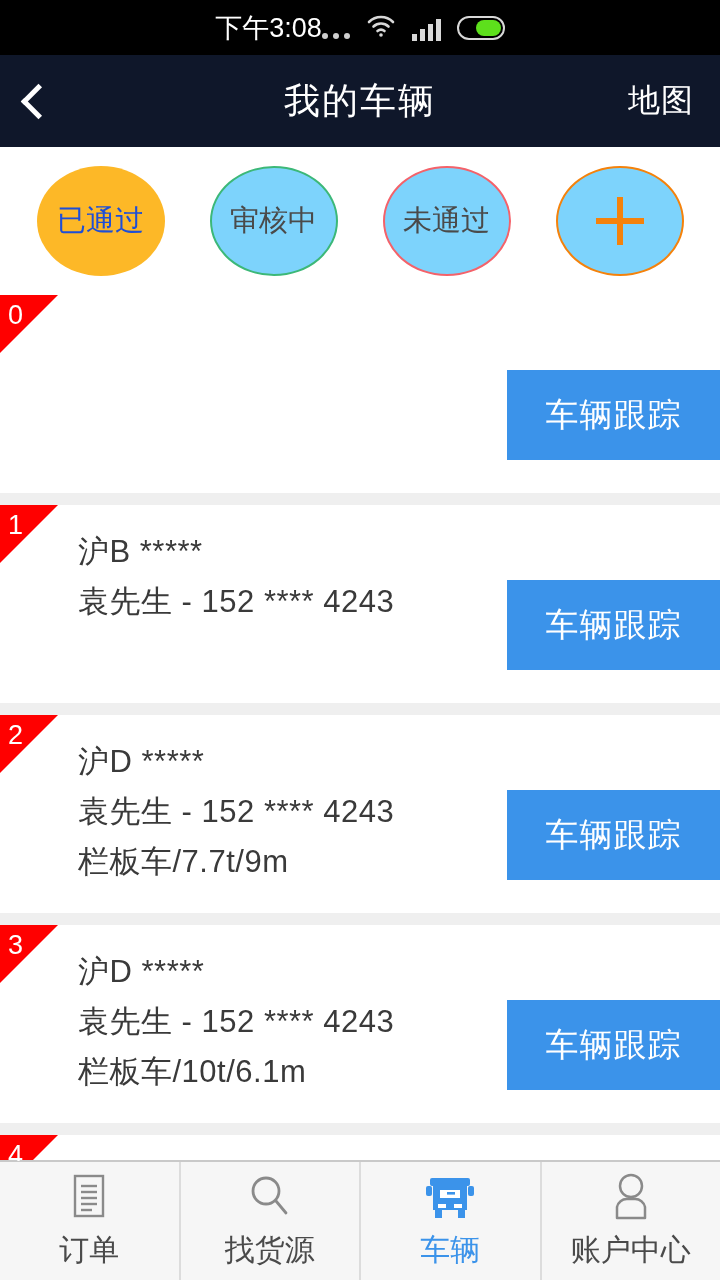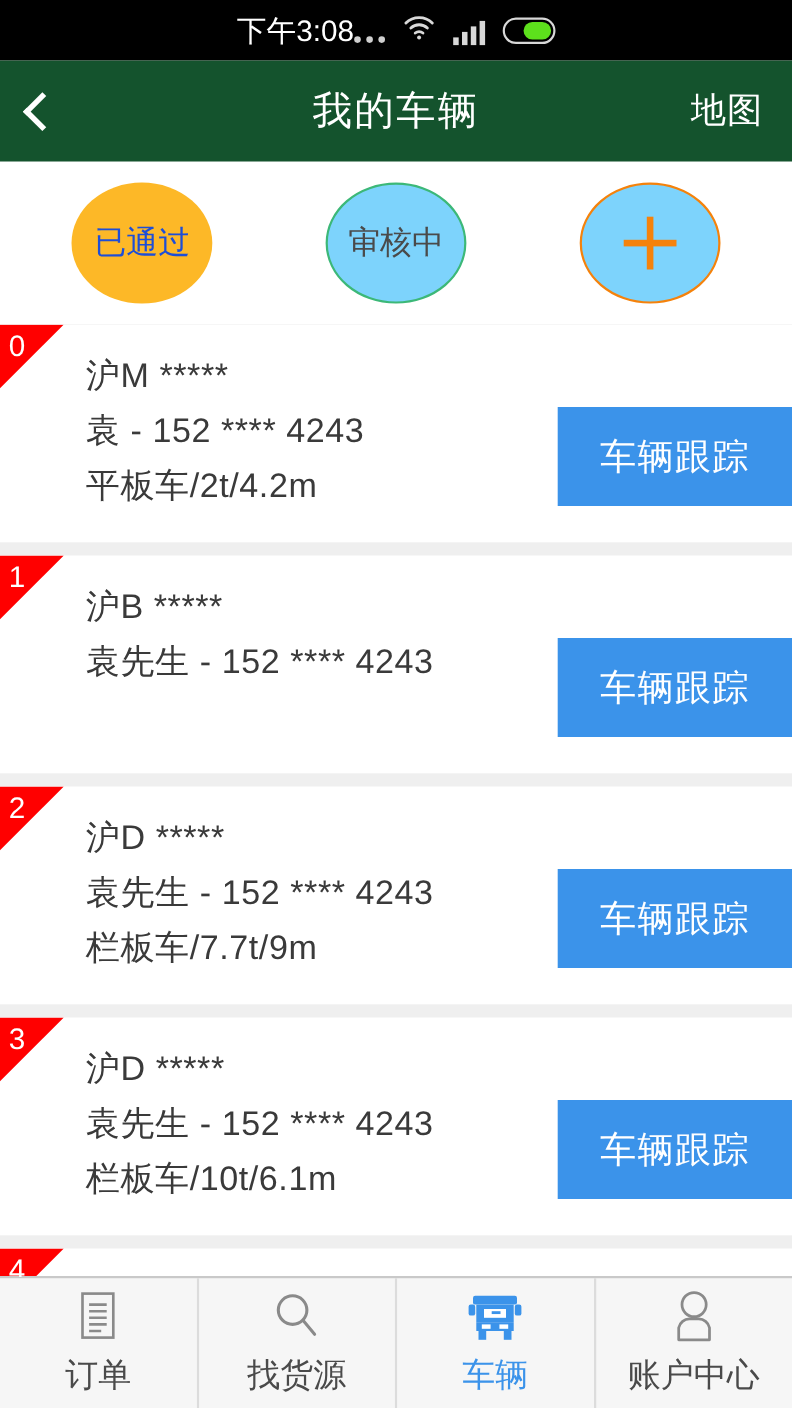--- a/index.html
+++ b/index.html
@@ -90,21 +90,21 @@
     border-radius: 9px;
     background: #5de01c;
   }
 
   
   .header {
     position: absolute;
     top: 55px; left: 0;
     width: 720px;
     height: 92px;
-    background: #14532d;
+    background: #0f172a;
     display: flex;
     align-items: center;
     box-sizing: border-box;
     padding: 0 26px;
   }
   .back-btn {
     width: 60px;
     height: 92px;
     display: flex;
     align-items: center;
@@ -325,35 +325,33 @@
     <div class="map-btn">地图</div>
   </div>
 
   <div class="filters">
     <div class="fcircle solid">
       <span>已通过</span>
     </div>
     <div class="fcircle outline green">
       <span>审核中</span>
     </div>
+    <div class="fcircle outline red">
+      <span>未通过</span>
+    </div>
     <div class="fcircle outline orange">
       <span class="plus-glyph"></span>
     </div>
   </div>
 
   <div class="list">
 
     <div class="card">
       <span class="corner"></span>
       <span class="corner-num">0</span>
-      <div class="card-body">
-        <div class="card-line">沪M *****</div>
-        <div class="card-line">袁 - 152 **** 4243</div>
-        <div class="card-line">平板车/2t/4.2m</div>
-      </div>
       <div class="track-btn">车辆跟踪</div>
     </div>
 
     <div class="card">
       <span class="corner"></span>
       <span class="corner-num">1</span>
       <div class="card-body">
         <div class="card-line">沪B *****</div>
         <div class="card-line">袁先生 - 152 **** 4243</div>
       </div>

